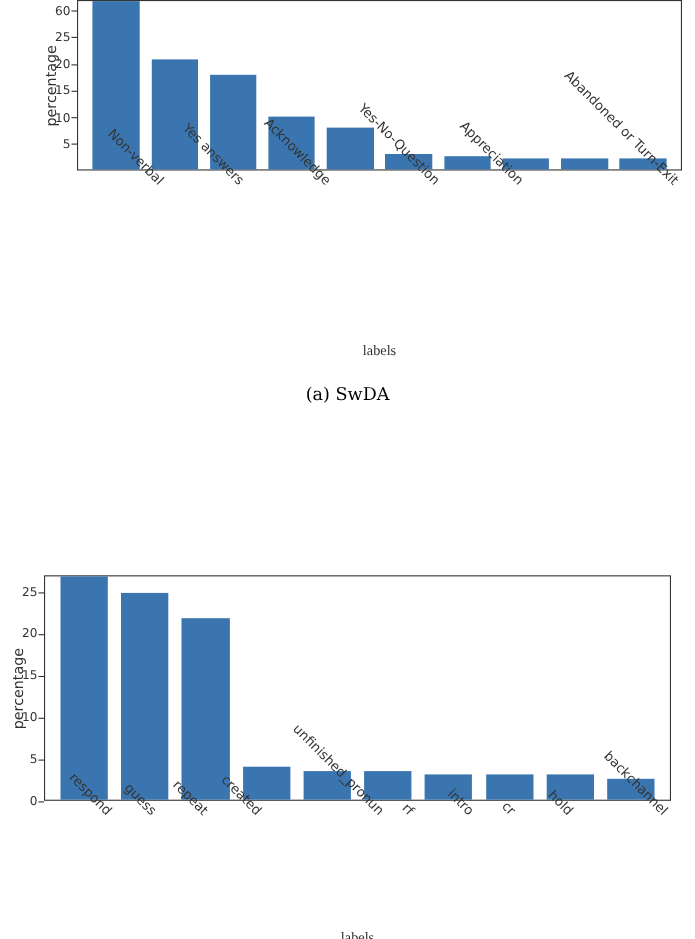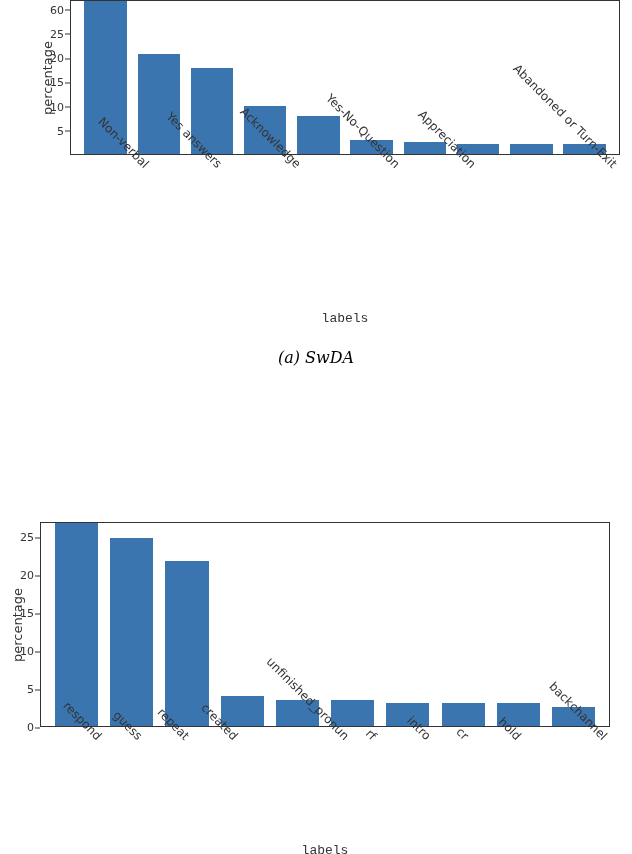--- a/index.html
+++ b/index.html
@@ -119,39 +119,39 @@
       top: 4px;
       font-family: "DejaVu Sans", Arial, sans-serif;
     }
     .chart-b .xlabel,
     .chart-b-xwrap .xlabel { font-size: 12px; }
     .xaxis-title {
       text-align: center;
       font-size: 13px;
       color: #333;
       margin-top: 4px;
-      font-family: Liberation Mono, monospace;
+      font-family: Liberation Serif, serif;
     }
     .x-title-a {
       margin-left: 70px;
       width: 550px;
       margin-top: 140px;
     }
     .x-title-b {
       margin-left: 40px;
       width: 570px;
       margin-top: 100px;
     }
     .caption {
       text-align: center;
       font-size: 16px;
       color: #000;
       margin-top: 22px;
     }
-    .caption-a { margin-top: 22px; font-style: italic; }
+    .caption-a { margin-top: 22px; }
   </style>
 </head>
 <body>
 
 <div class="chart-container chart-a">
   <div class="plot-area">
     <div class="bars" id="bars-a">
         <div class="bar-slot">
           <div class="bar" style="height: 100%;"></div>
         </div>

